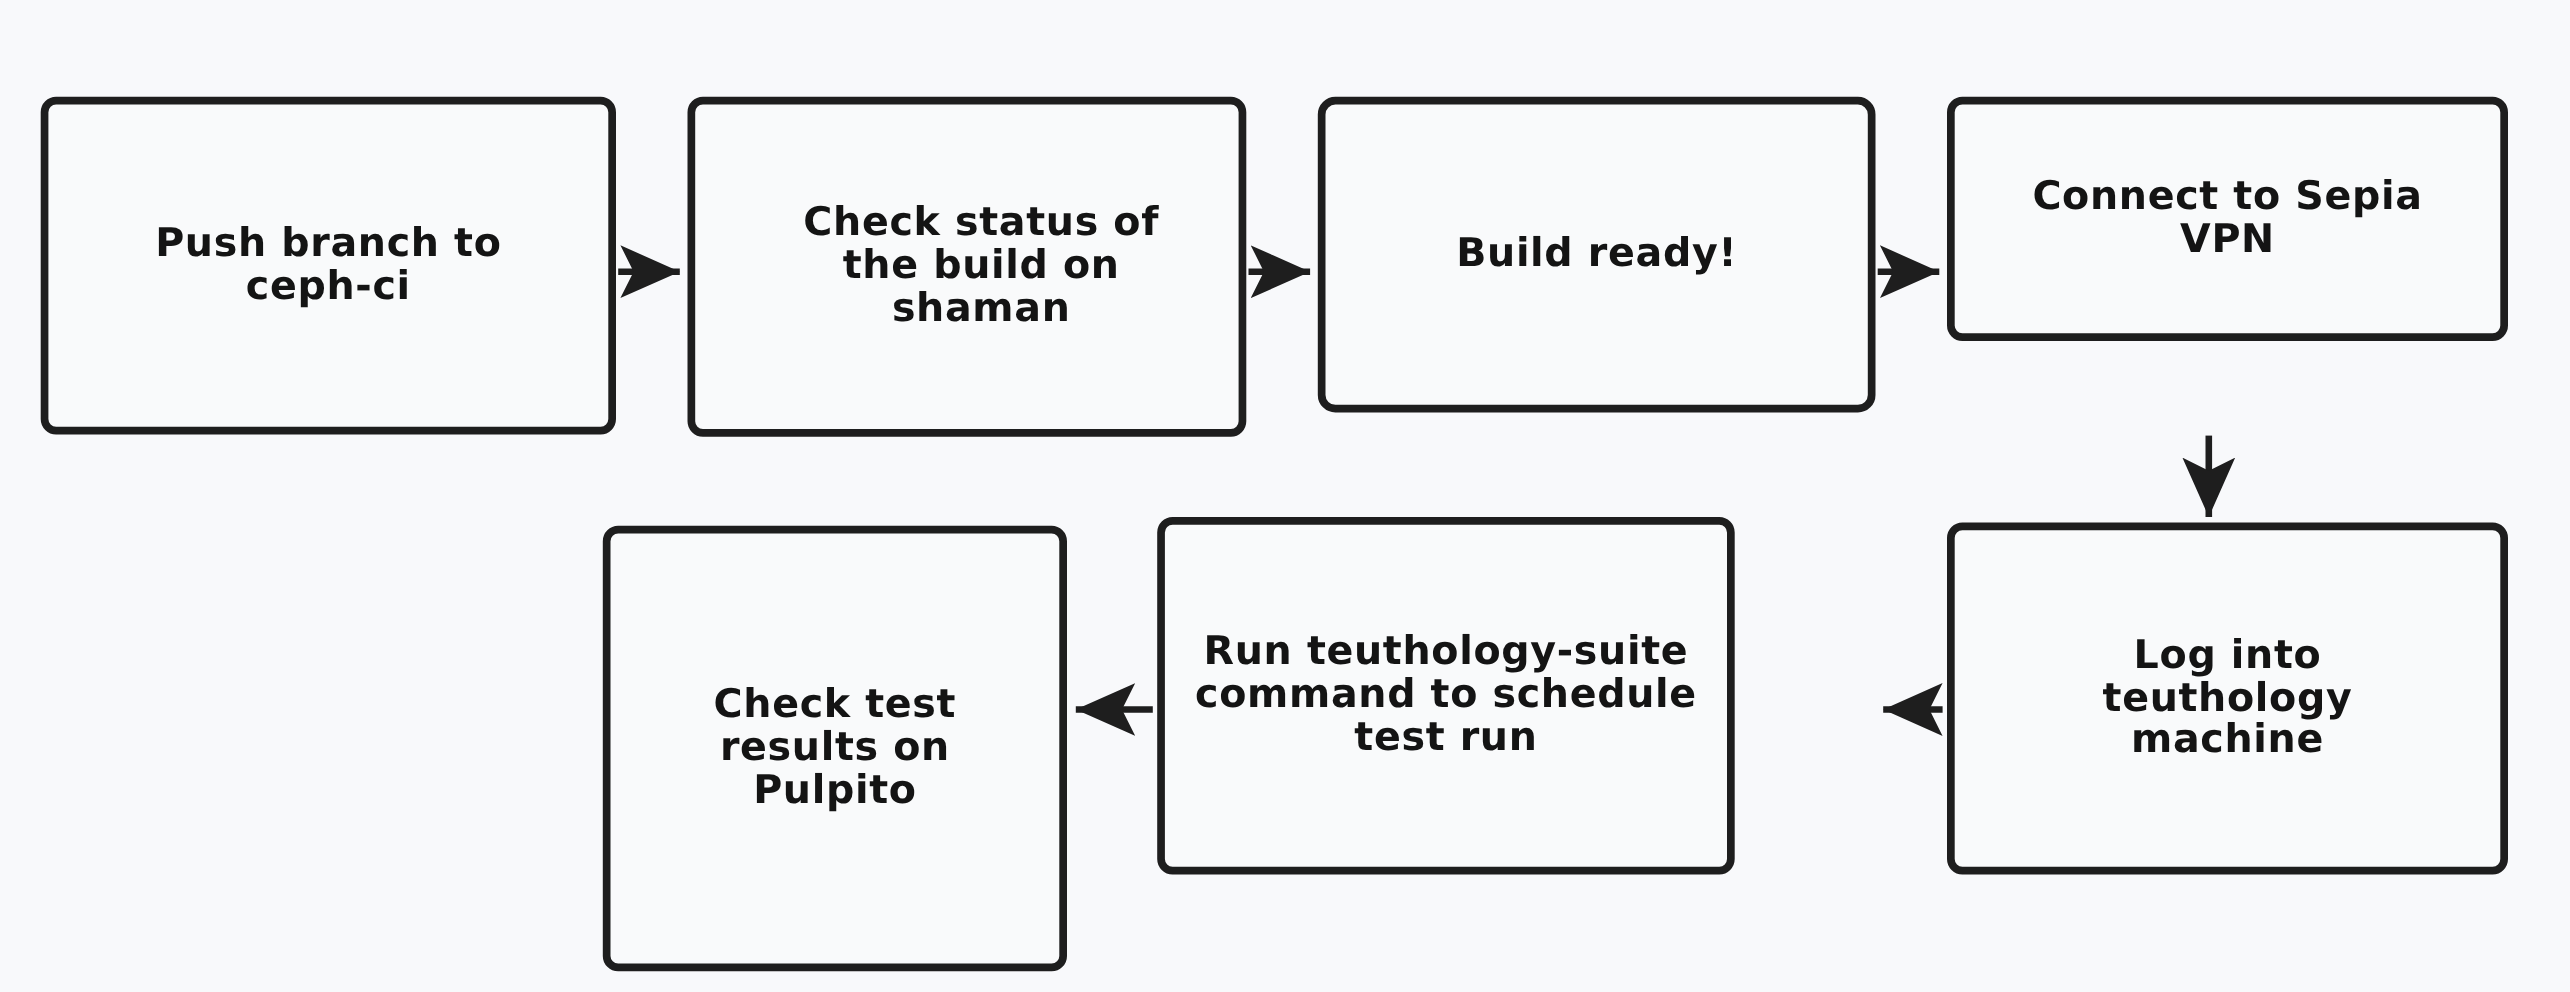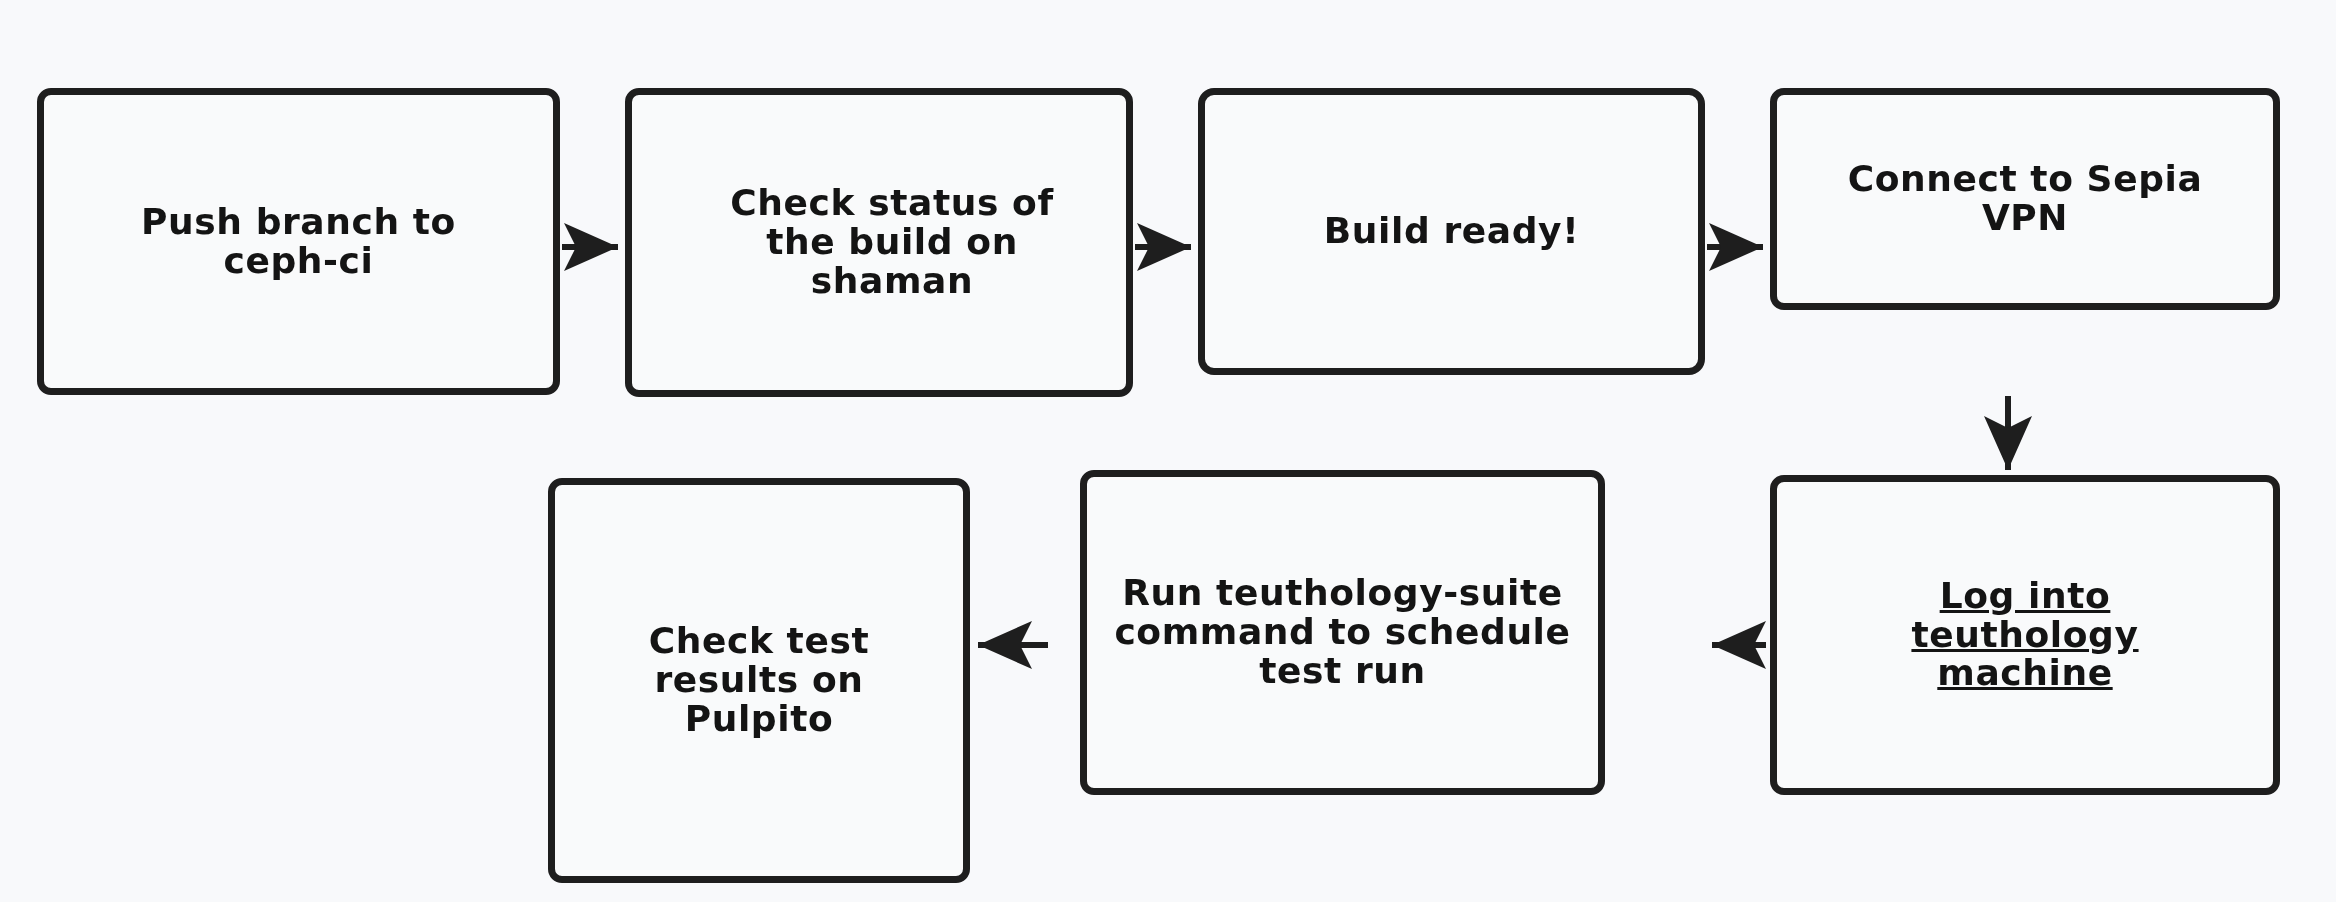--- a/index.html
+++ b/index.html
@@ -49,22 +49,22 @@
     width: 2336px;
     height: 902px;
     pointer-events: none;
   }
   
   #n1 { left: 37px;   top: 88px;  width: 523px; height: 307px; }
   #n2 { left: 625px;  top: 88px;  width: 508px; height: 309px; padding-left: 44px; }
   #n3 { left: 1198px; top: 88px;  width: 507px; height: 287px; border-radius: 16px; }
   #n4 { left: 1770px; top: 88px;  width: 510px; height: 222px; }
   #n5 { left: 548px;  top: 478px; width: 422px; height: 405px; }
-  #n6 { left: 1080px; top: 470px; width: 525px; height: 325px; }
-  #n7 { left: 1770px; top: 475px; width: 510px; height: 320px; text-decoration: underline; }
+  #n6 { left: 1052px; top: 470px; width: 525px; height: 325px; }
+  #n7 { left: 1770px; top: 475px; width: 510px; height: 320px; }
 </style>
 </head>
 <body>
 
 <div id="canvas">
 
   <svg class="edges" viewBox="0 0 2336 902" xmlns="http://www.w3.org/2000/svg">
     <defs>
       <marker id="arrowR" markerWidth="10" markerHeight="10" refX="9" refY="5" orient="auto" markerUnits="strokeWidth">
         <path d="M0,1 L9,5 L0,9 L2,5 Z" fill="#1e1e1e"></path>

